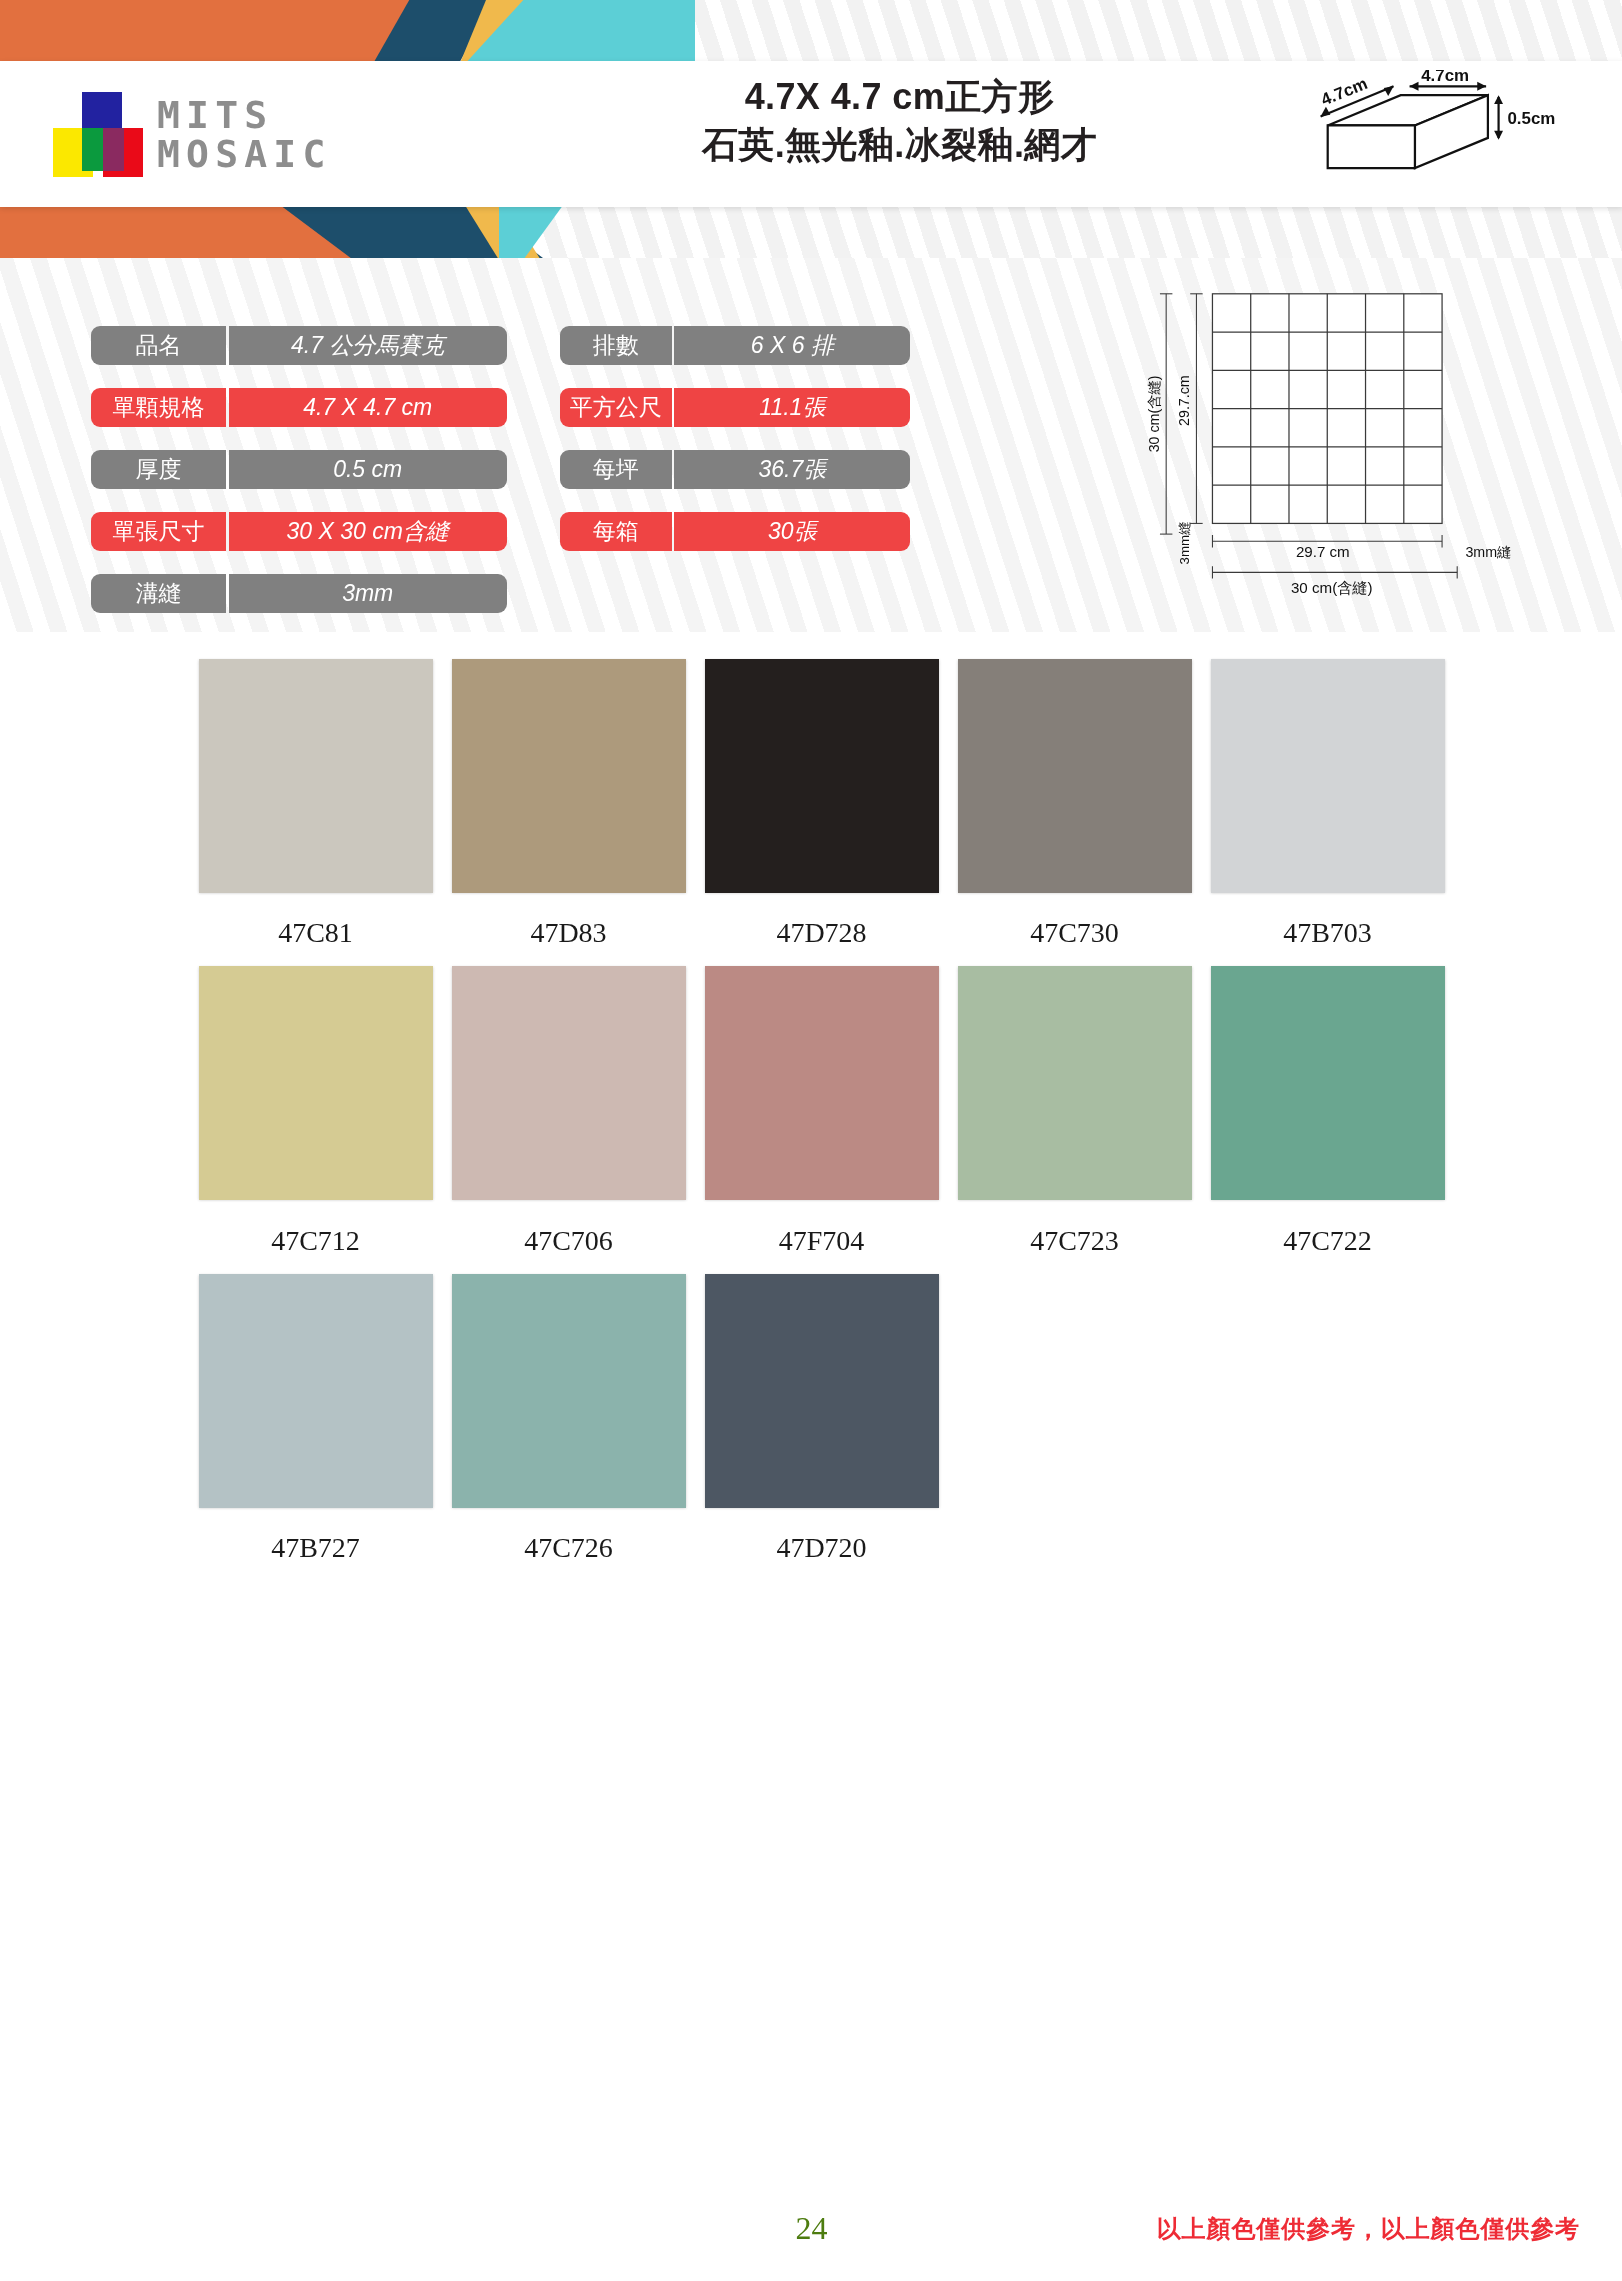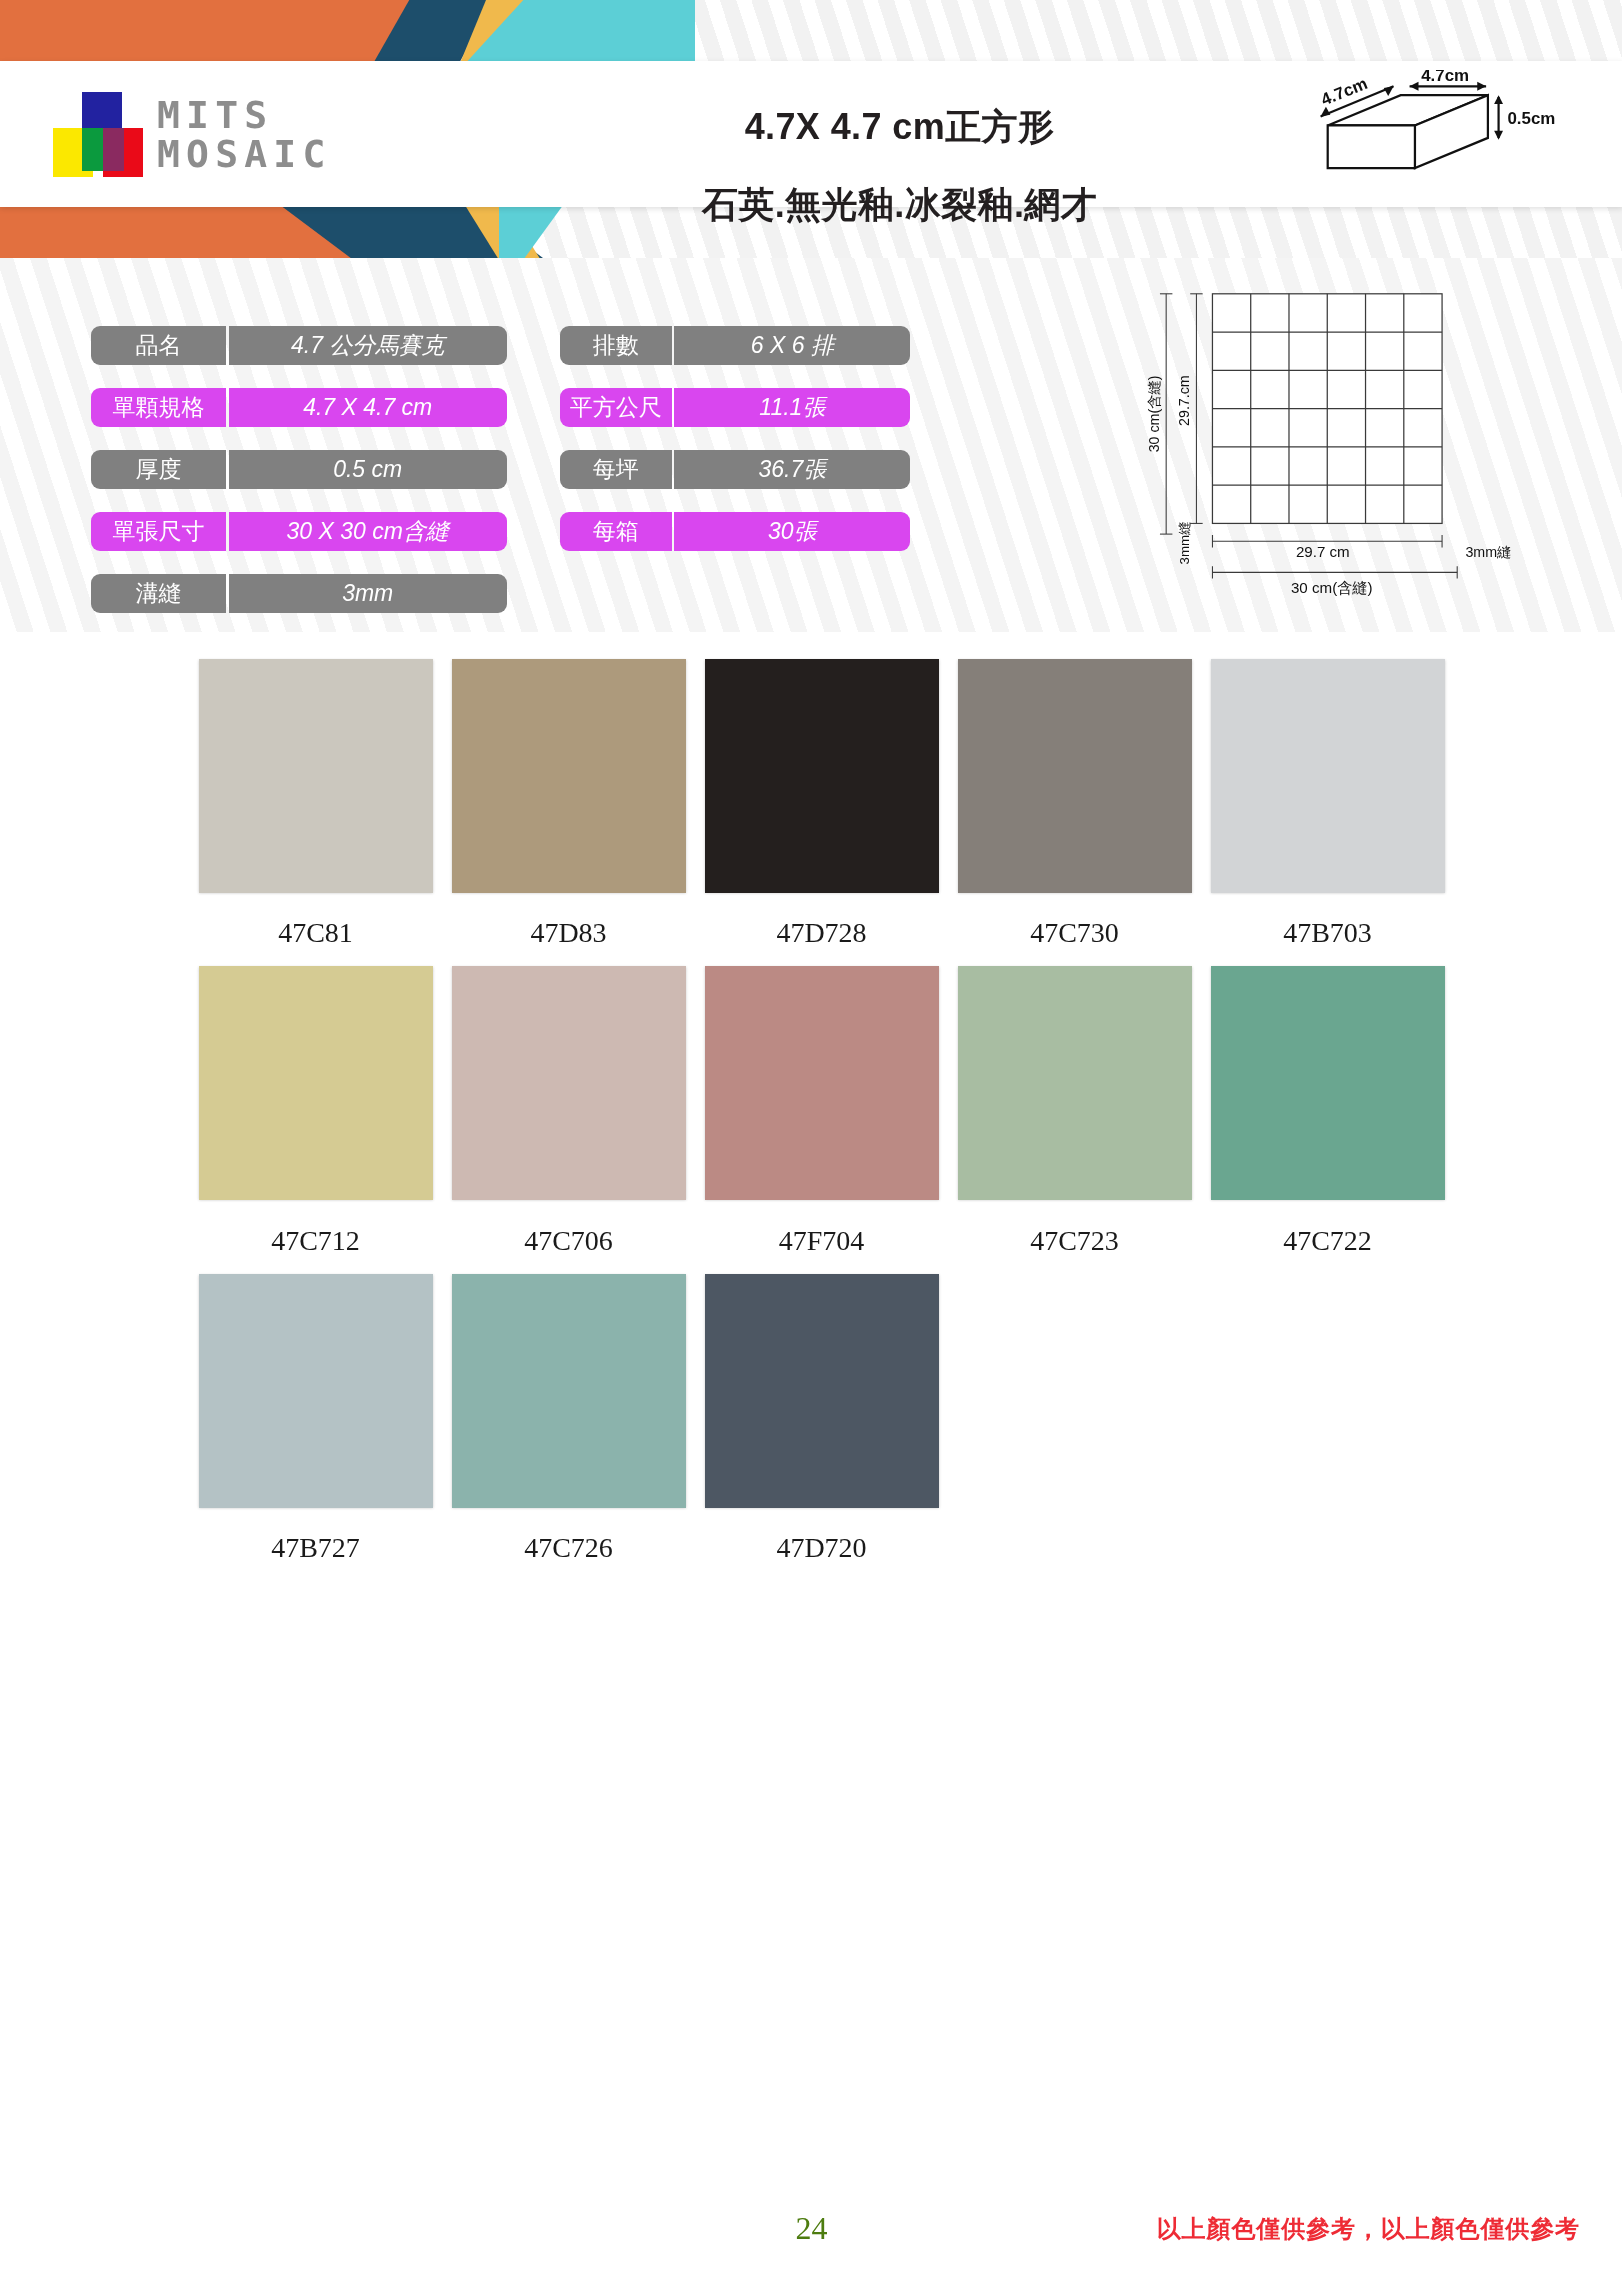--- a/index.html
+++ b/index.html
@@ -155,21 +155,20 @@
     width: 695px;
     z-index: 8;
     text-align: center;
     color: #231f20;
   }
   .header-title .ln {
     font-size: 36px;
     font-weight: bold;
     line-height: 1.32;
     letter-spacing: 0.4px;
-    margin-top: 30px;
   }
 
   
   .box3d {
     position: absolute;
     top: 70px; left: 1301px;
     width: 267px; height: 134px;
     z-index: 8;
   }
 
@@ -208,21 +207,21 @@
     display: flex;
     align-items: center;
     justify-content: center;
     color: #ffffff;
     font-size: 23px;
     border-radius: 0 9px 9px 0;
     margin-left: 2.7px;
     font-style: italic;
   }
   .spec-row.grey  .spec-key, .spec-row.grey  .spec-val { background: #808080; }
-  .spec-row.brown .spec-key, .spec-row.brown .spec-val { background: #d946ef; }
+  .spec-row.brown .spec-key, .spec-row.brown .spec-val { background: #ef4444; }
   .spec-col.right .spec-key { width: 112px; }
   .spec-col.right .spec-val { width: 236px; }
 
   
   .sheet-diagram {
     position: absolute;
     top: 276px; left: 1132px;
     width: 419px; height: 356px;
     z-index: 6;
   }

